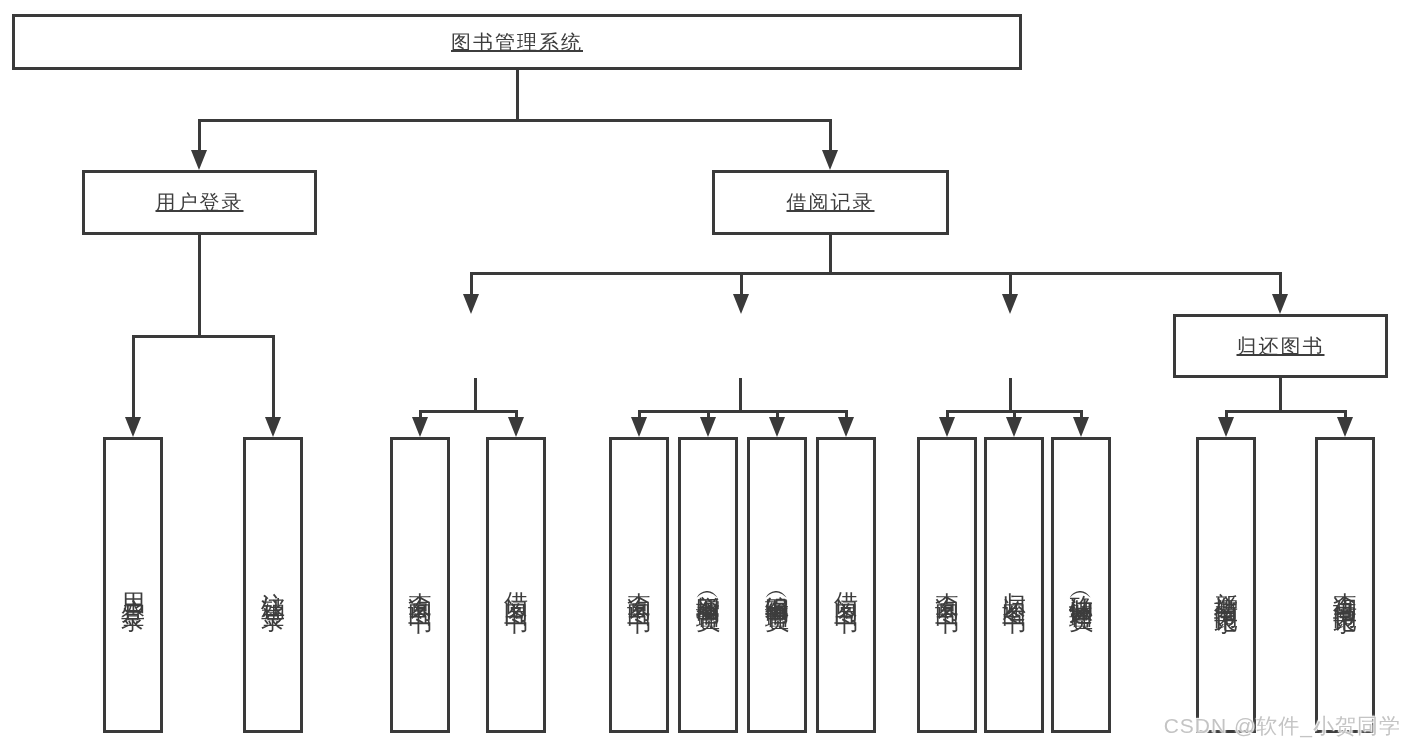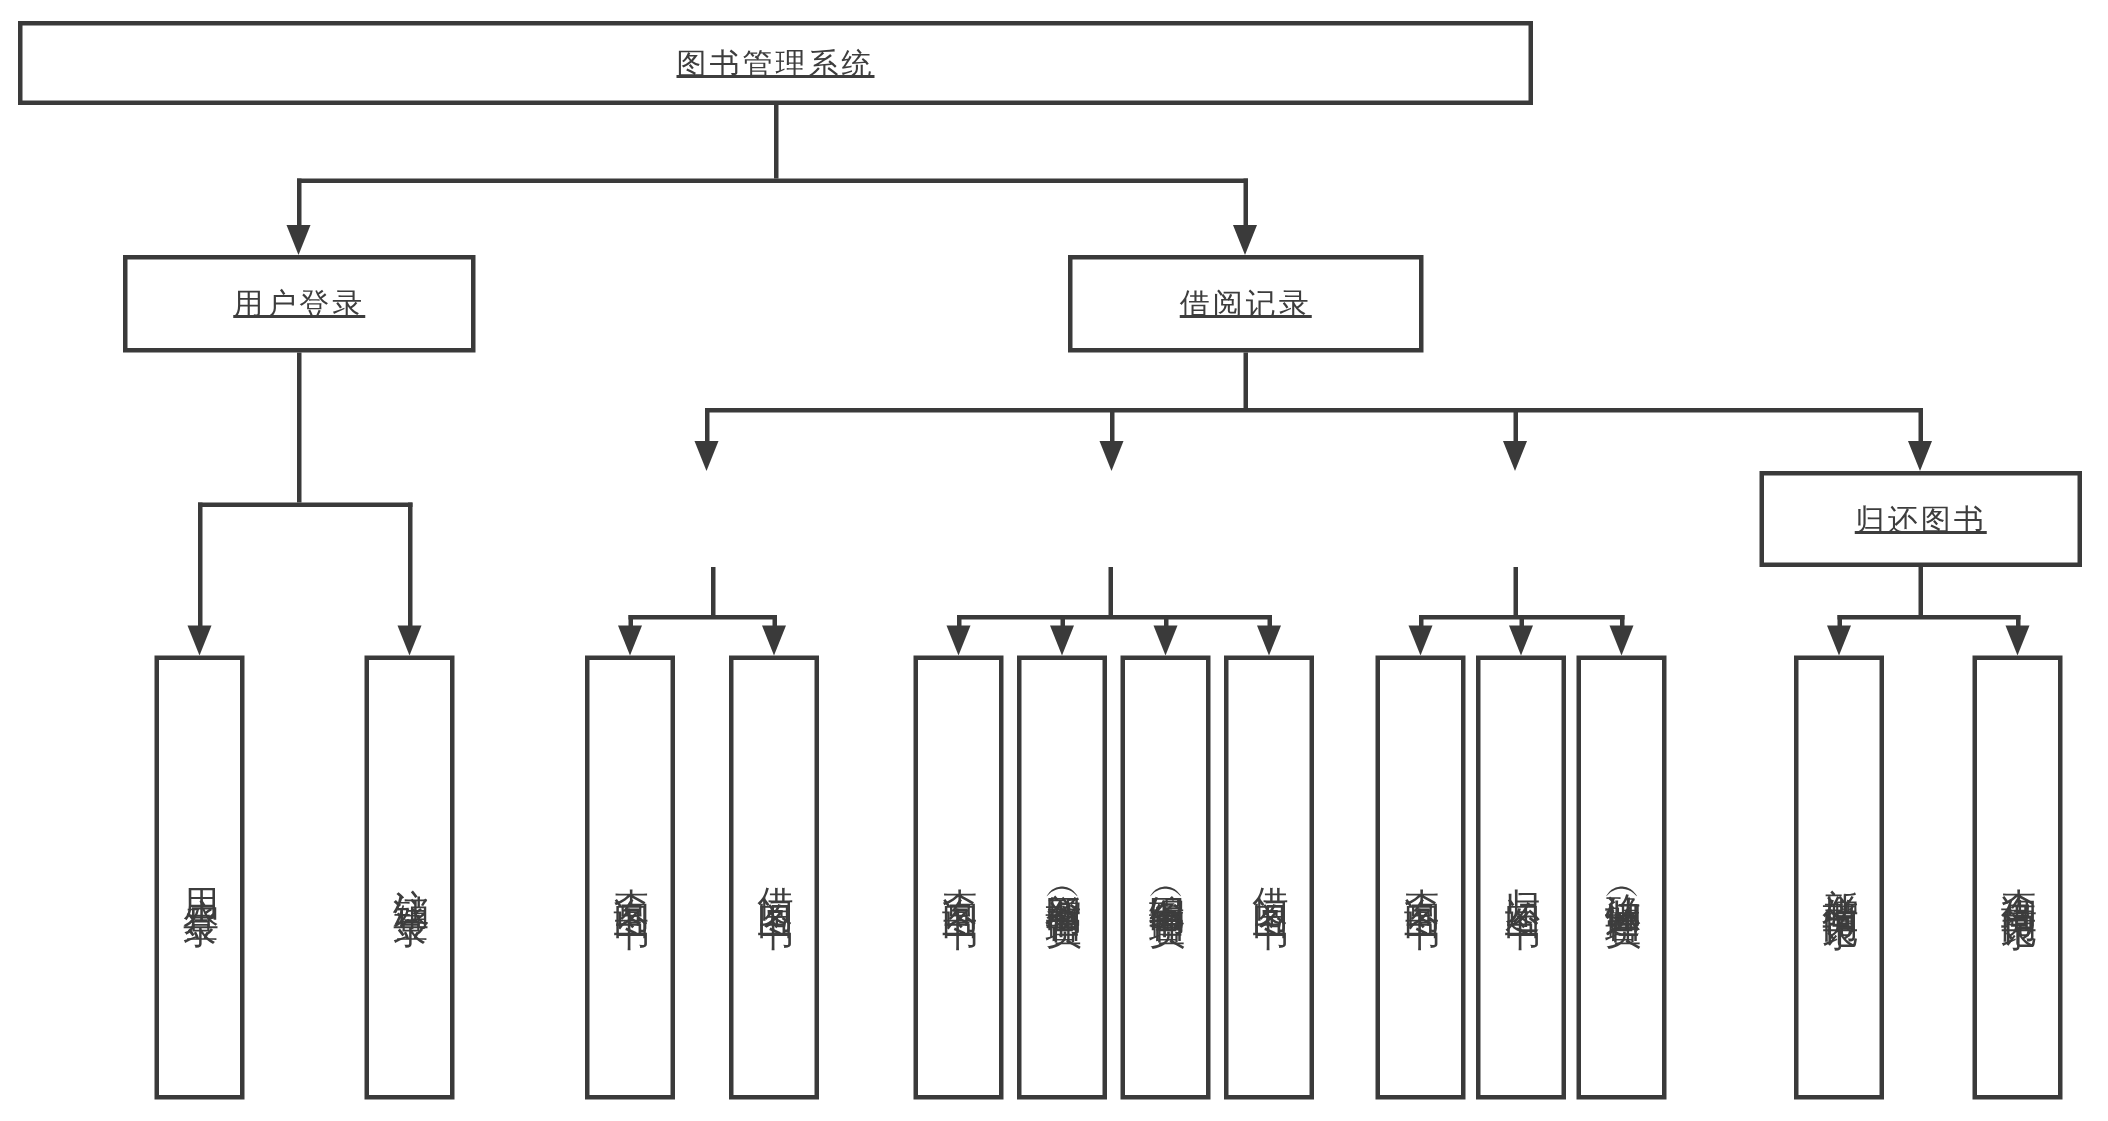--- a/index.html
+++ b/index.html
@@ -155,14 +155,15 @@
   <i class="ah" style="left:631px;top:417px"></i>
   <i class="ah" style="left:700px;top:417px"></i>
   <i class="ah" style="left:769px;top:417px"></i>
   <i class="ah" style="left:838px;top:417px"></i>
   <i class="ah" style="left:939px;top:417px"></i>
   <i class="ah" style="left:1006px;top:417px"></i>
   <i class="ah" style="left:1073px;top:417px"></i>
   <i class="ah" style="left:1218px;top:417px"></i>
   <i class="ah" style="left:1337px;top:417px"></i>
 
+  <div class="watermark">CSDN @软件_小贺同学</div>
 
 </div>
 
 </body></html>

